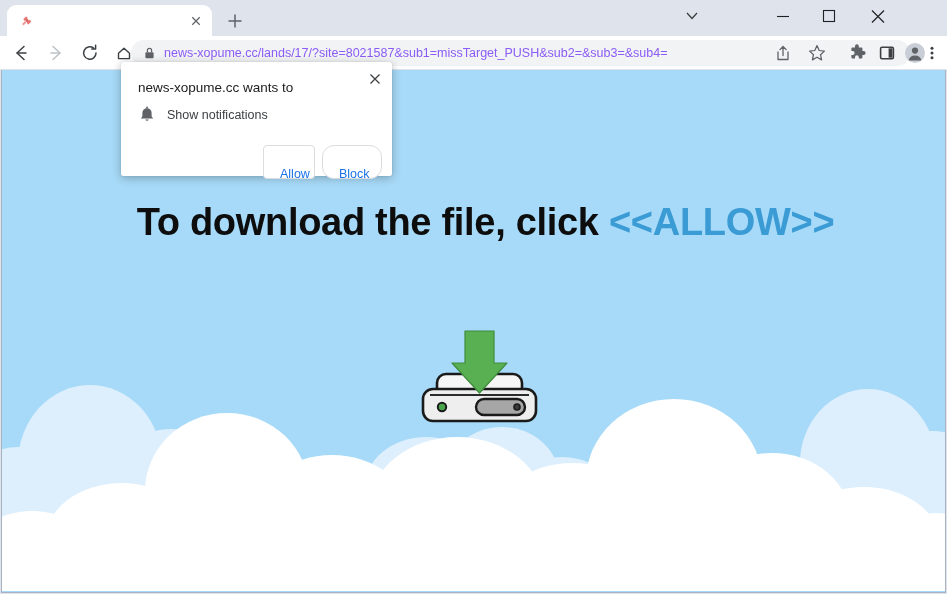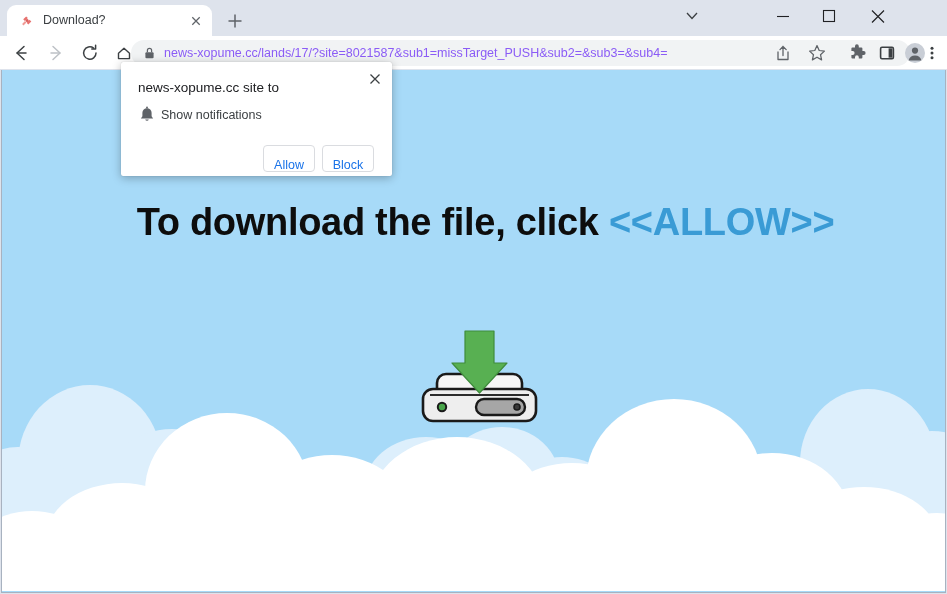--- a/index.html
+++ b/index.html
@@ -197,63 +197,62 @@
     line-height: 18px;
     white-space: nowrap;
   }
   .perm-bell {
     position: absolute;
     left: 18px; top: 44px;
     width: 16px; height: 18px;
   }
   .perm-optlabel {
     position: absolute;
-    left: 40px; top: 45px;
+    left: 46px; top: 45px;
     font-size: 12.5px;
     color: #3c4043;
     line-height: 17px;
   }
   .perm-btn {
     position: absolute;
     top: 83px;
     height: 27px;
     background: #ffffff;
     border: 1px solid #dadce0;
     border-radius: 4px;
     color: #1a73e8;
     font-size: 12.5px;
     font-family: "Liberation Sans", sans-serif;
     line-height: 25px;
     text-align: center;
-    padding: 7px;
+    padding: 16px;
     box-sizing: border-box;
     cursor: pointer;
   }
   .perm-btn.allow { left: 142px; width: 52px; }
-  .perm-btn.block { left: 201px; width: 52px; }
+  .perm-btn.block { left: 201px; width: 60px; border-radius: 12px; }
 </style>
 </head>
 <body>
 
 <div class="window">
 
   <div class="tabstrip">
 
     <div class="tab">
       <span class="tab-favicon">
         <svg width="16" height="16" viewBox="0 0 16 16">
           <g fill="#e8726f">
             <path d="M4.2 6.3 L7.2 3.4 L8.9 5.1 L5.9 8.0 Z"></path>
             <path d="M7.6 9.7 L10.6 6.8 L12.3 8.5 L9.3 11.4 Z"></path>
             <path d="M3.1 11.0 L6.0 8.1 L7.4 9.5 L4.5 12.4 Z" fill="#f09a95"></path>
           </g>
           <circle cx="8.1" cy="7.4" r="1.5" fill="#d95f5c"></circle>
         </svg>
       </span>
-      <span class="tab-title">Download?</span>
       <span class="tab-close">
         <svg width="16" height="16" viewBox="0 0 16 16">
           <path d="M4.3 4.3 L11.7 11.7 M11.7 4.3 L4.3 11.7" stroke="#5f6368" stroke-width="1.25" fill="none"></path>
         </svg>
       </span>
     </div>
 
     <div class="newtab">
       <svg width="26" height="26" viewBox="0 0 26 26">
         <path d="M13 6.5 L13 19.5 M6.5 13 L19.5 13" stroke="#5f6368" stroke-width="1.5" fill="none"></path>
@@ -417,21 +416,21 @@
 
     </div>
   </div>
 
   <div class="perm-dialog">
     <div class="perm-close">
       <svg width="22" height="22" viewBox="0 0 22 22">
         <path d="M6.5 6.5 L15.5 15.5 M15.5 6.5 L6.5 15.5" stroke="#3c4043" stroke-width="1.3" fill="none"></path>
       </svg>
     </div>
-    <div class="perm-title">news-xopume.cc site to</div>
+    <div class="perm-title">news-xopume.cc wants to</div>
     <span class="perm-bell">
       <svg width="16" height="18" viewBox="0 0 16 18">
         <path d="M8 2.2 a4.6 4.6 0 0 1 4.6 4.6 v3.4 l1.5 2.4 h-12.2 l1.5 -2.4 v-3.4 A4.6 4.6 0 0 1 8 2.2 z" fill="#5f6368"></path>
         <rect x="7.1" y="0.6" width="1.8" height="2" rx="0.9" fill="#5f6368"></rect>
         <path d="M6.2 13.4 a1.9 1.9 0 0 0 3.6 0 z" fill="#5f6368"></path>
       </svg>
     </span>
     <div class="perm-optlabel">Show notifications</div>
     <button class="perm-btn allow">Allow</button>
     <button class="perm-btn block">Block</button>

